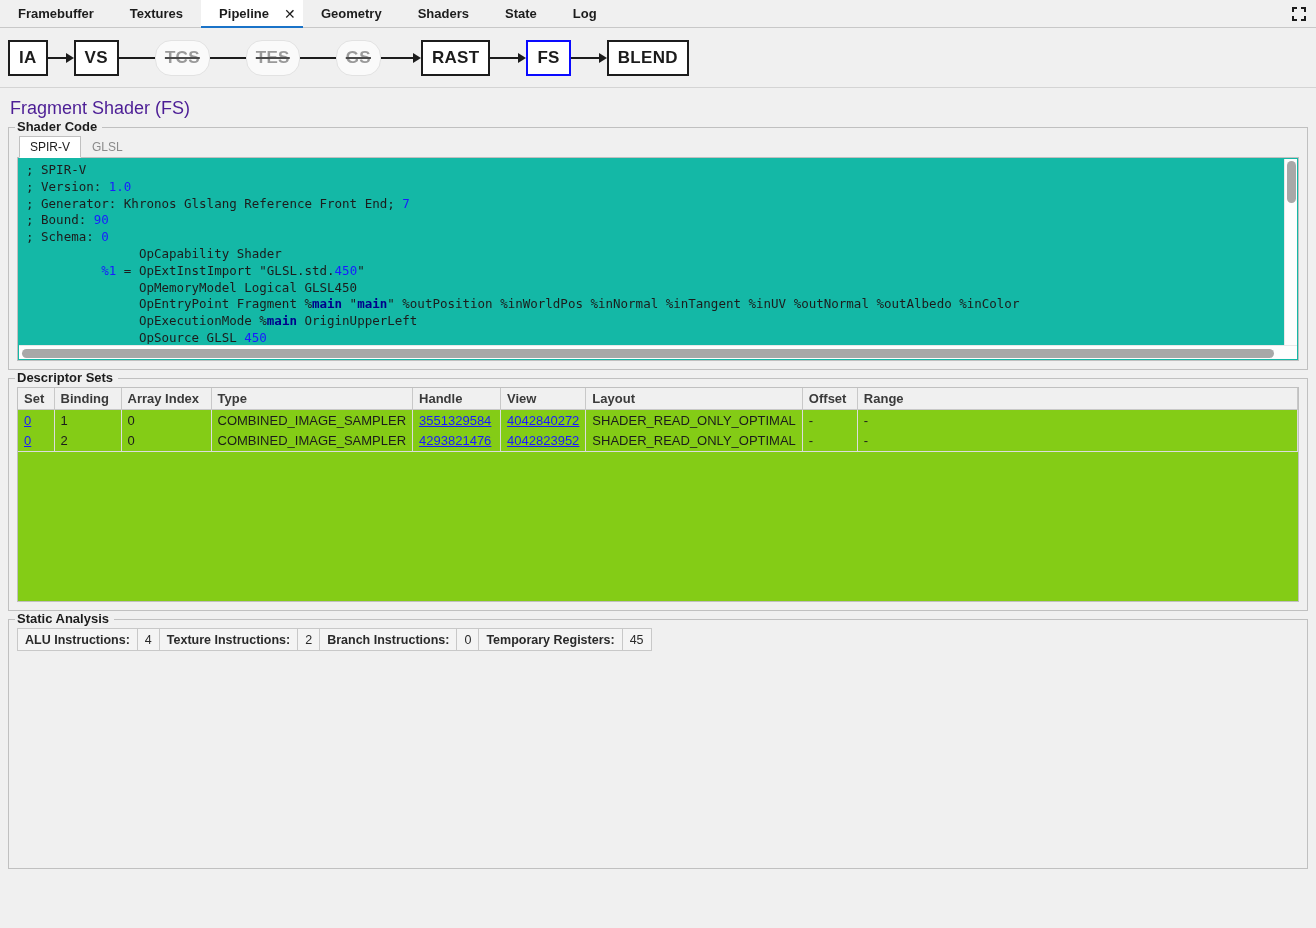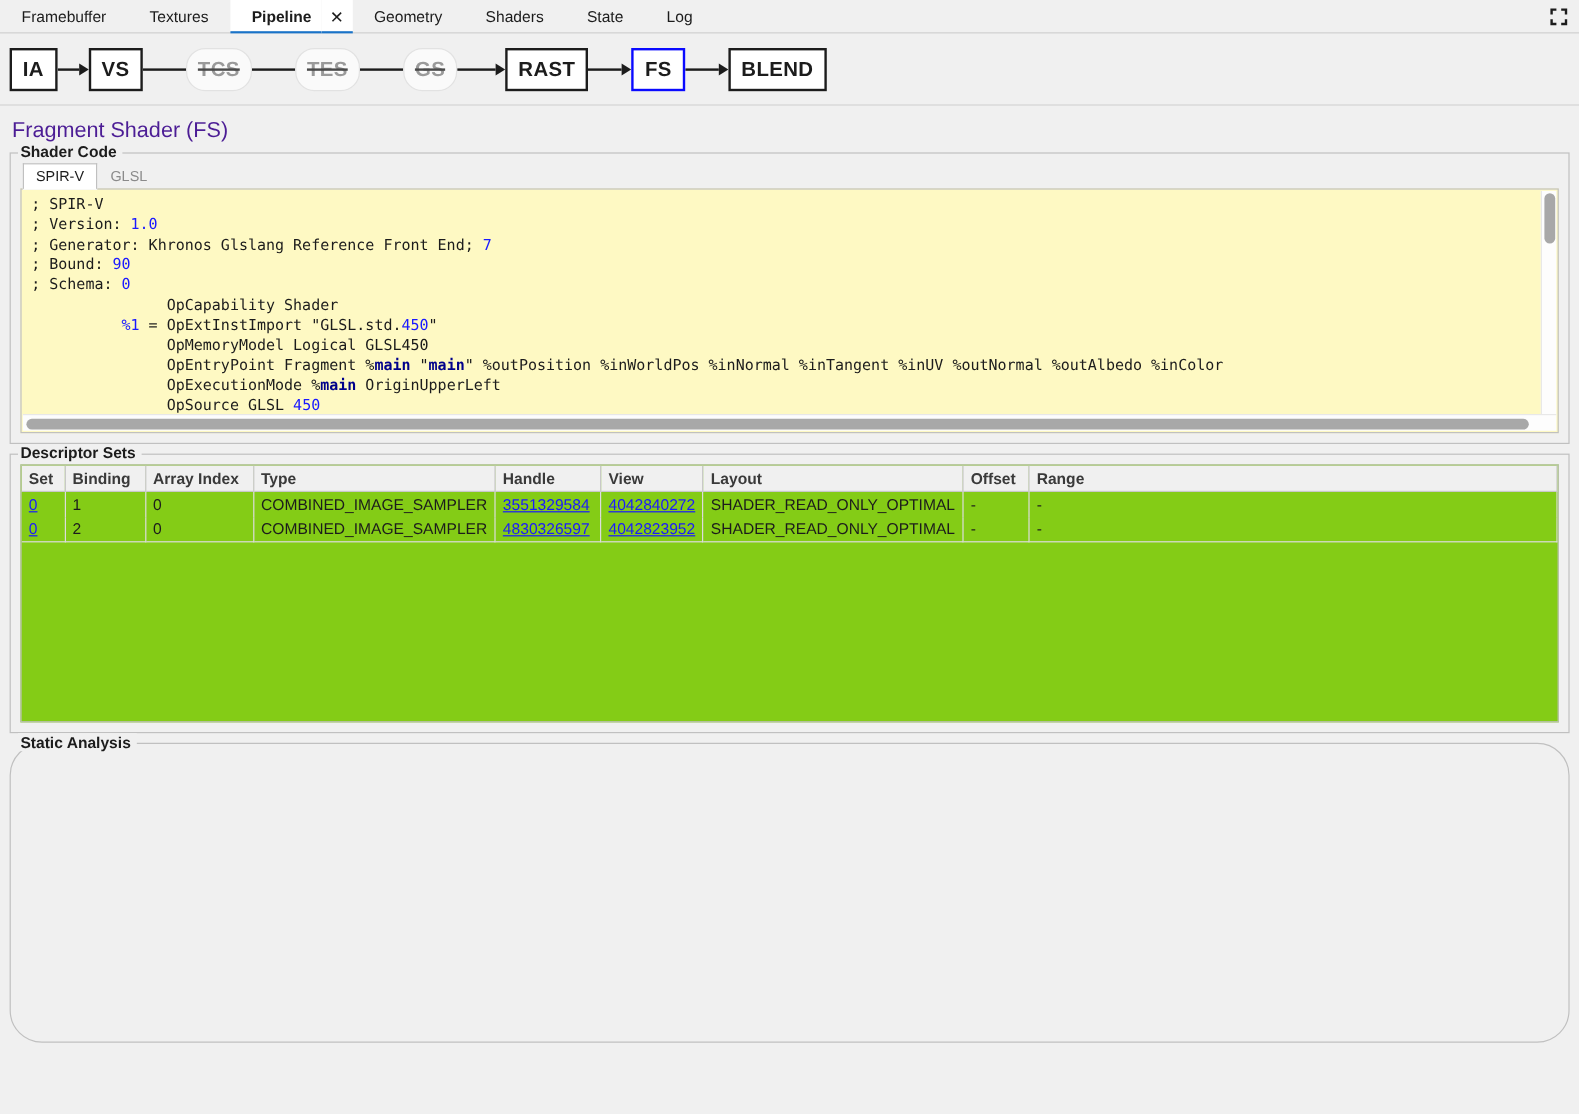--- a/index.html
+++ b/index.html
@@ -25,20 +25,21 @@
   .tab {
     display: flex;
     align-items: center;
     padding: 0 18px;
     font-size: 13px;
     color: #1c1c1c;
     background: transparent;
     position: relative;
     cursor: default;
     white-space: nowrap;
+    font-weight: bold;
   }
   .tab.active {
     background: #ffffff;
     font-weight: bold;
     padding-right: 8px;
   }
   .tab.active::after {
     content: "";
     position: absolute;
     left: 0; right: 0; bottom: -1px;
@@ -184,21 +185,21 @@
     background: #ffffff;
     border: 1px solid #c0c0c0;
     border-bottom-color: #ffffff;
     color: #1c1c1c;
   }
 
   
   .code-wrap {
     position: relative;
     border: 1px solid #c0c0c0;
-    background: #fef9c3;
+    background: #14b8a6;
     height: 204px;
     overflow: hidden;
   }
   .code {
     font-family: "DejaVu Sans Mono", monospace;
     font-size: 12.5px;
     line-height: 16.8px;
     color: #1c1c1c;
     white-space: pre;
     padding: 4px 0 0 8px;
@@ -287,21 +288,21 @@
   }
   table.stats td {
     border-right: 1px solid #c8c8c8;
     padding: 3px 7px;
     height: 22px;
     white-space: nowrap;
   }
   table.stats td:last-child { border-right: none; }
   table.stats td.lbl { font-weight: bold; color: #2a2a2a; }
   table.stats td.val { color: #2a2a2a; }
-  .static-group { height: 250px; border-radius: 27px; }
+  .static-group { height: 250px; }
 </style>
 </head>
 <body>
 
 <div class="tabbar">
   <div class="tab">
     <span>Framebuffer</span>
   </div>
   <div class="tab">
     <span>Textures</span>
@@ -452,29 +453,45 @@
             <td><span class="lnk">4042840272</span></td>
             <td>SHADER_READ_ONLY_OPTIMAL</td>
             <td>-</td>
             <td>-</td>
           </tr>
           <tr>
             <td><span class="lnk">0</span></td>
             <td>2</td>
             <td>0</td>
             <td>COMBINED_IMAGE_SAMPLER</td>
-            <td><span class="lnk">4830326597</span></td>
+            <td><span class="lnk">4293821476</span></td>
             <td><span class="lnk">4042823952</span></td>
             <td>SHADER_READ_ONLY_OPTIMAL</td>
             <td>-</td>
             <td>-</td>
           </tr>
         </tbody>
       </table>
     </div>
   </div>
 
   <div class="group static-group">
     <div class="group-title">Static Analysis</div>
 
+    <div class="stat-wrap">
+      <table class="stats">
+        <tbody>
+            <tr>
+          <td class="lbl">ALU Instructions:</td>
+          <td class="val">4</td>
+          <td class="lbl">Texture Instructions:</td>
+          <td class="val">2</td>
+          <td class="lbl">Branch Instructions:</td>
+          <td class="val">0</td>
+          <td class="lbl">Temporary Registers:</td>
+          <td class="val">45</td>
+        </tr>
+      </tbody>
+        </table>
+    </div>
   </div>
 
 </div>
 
 </body></html>

